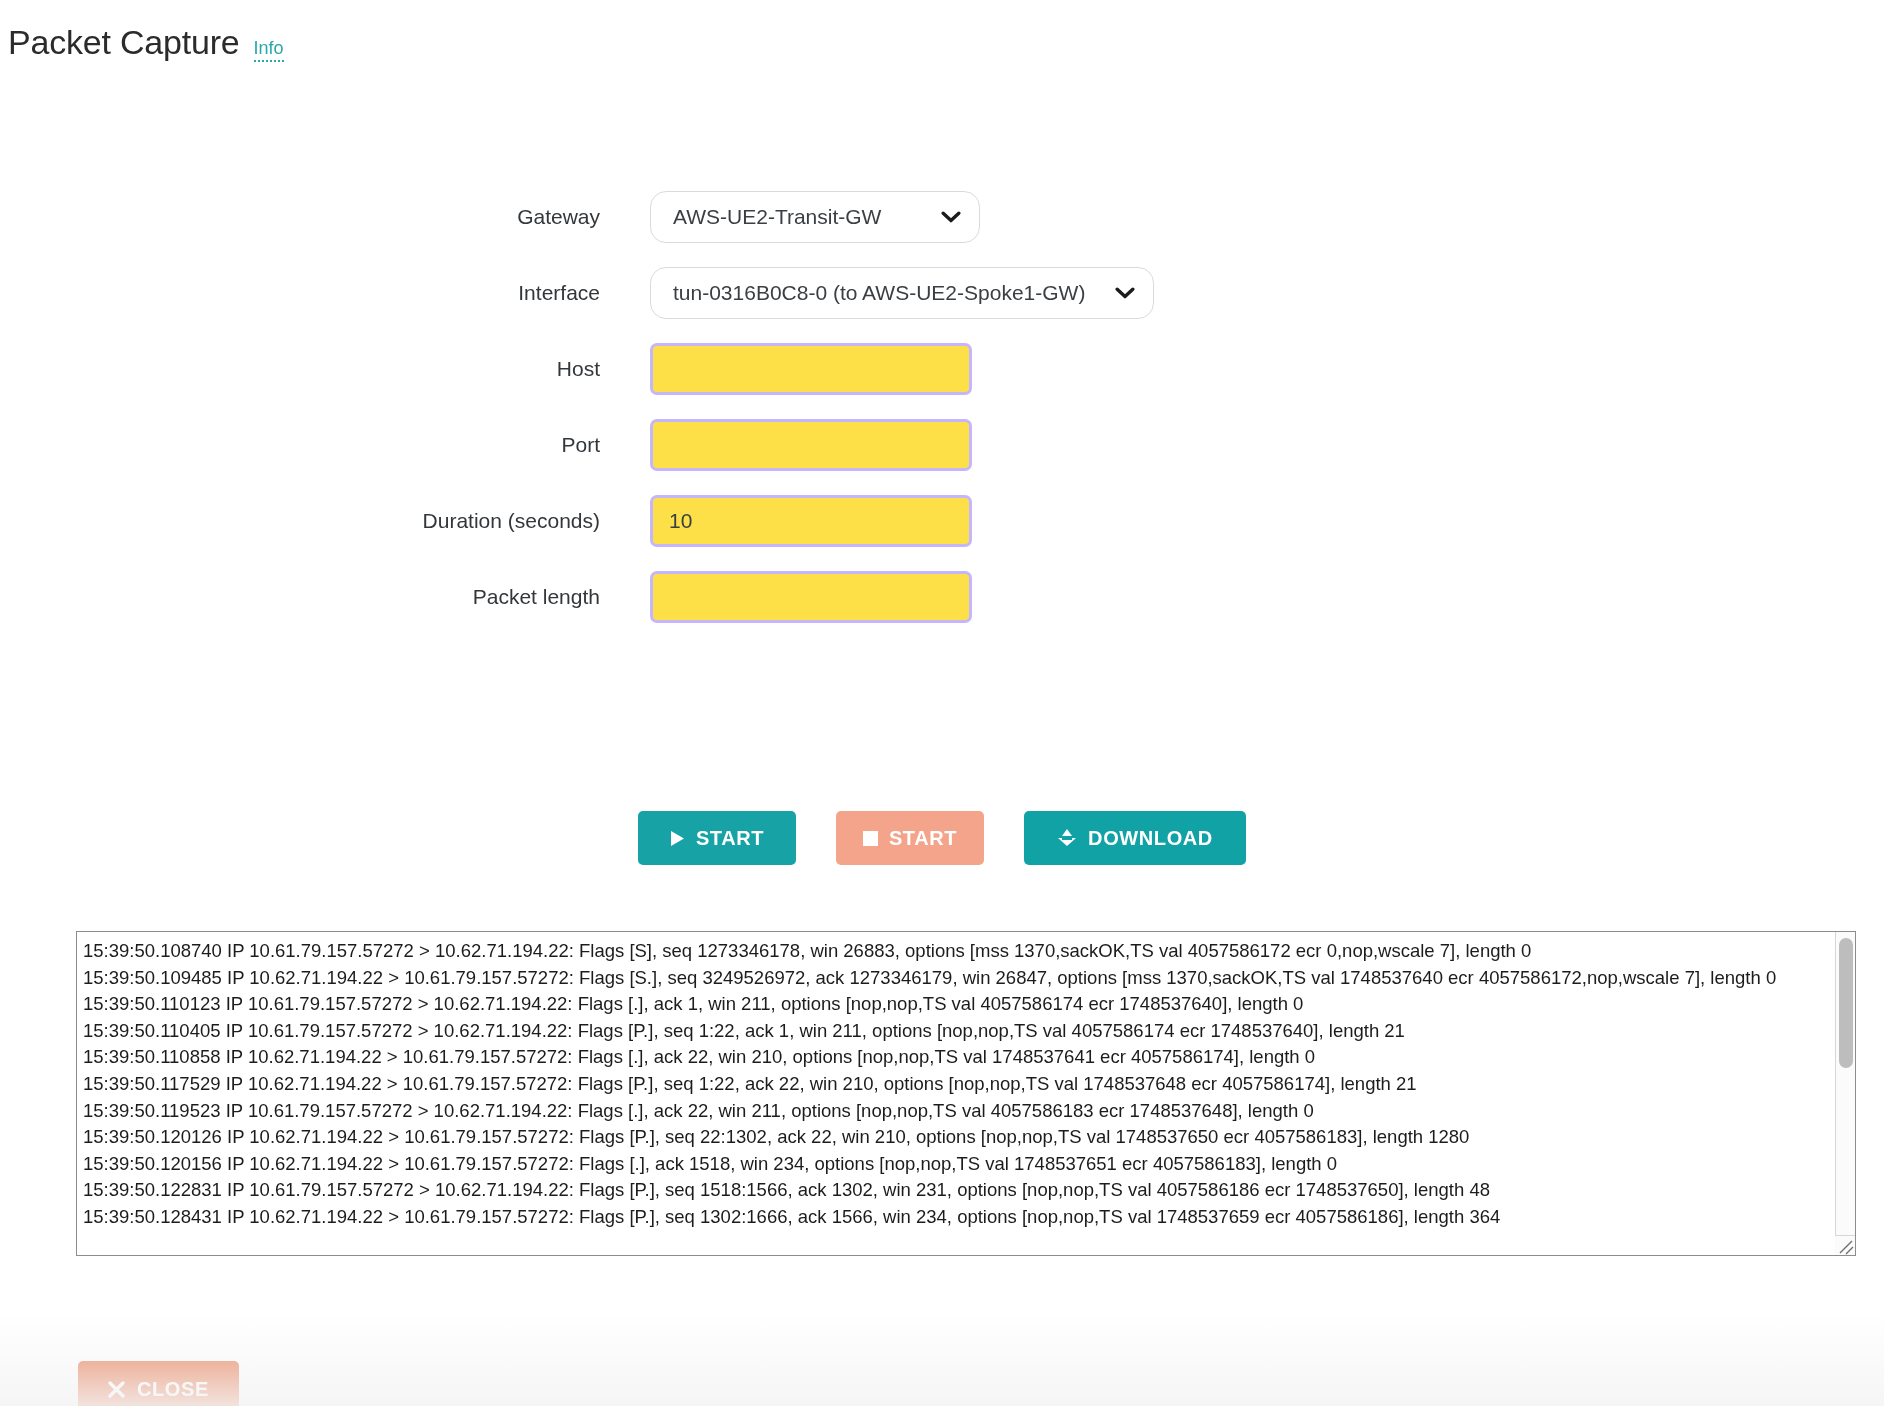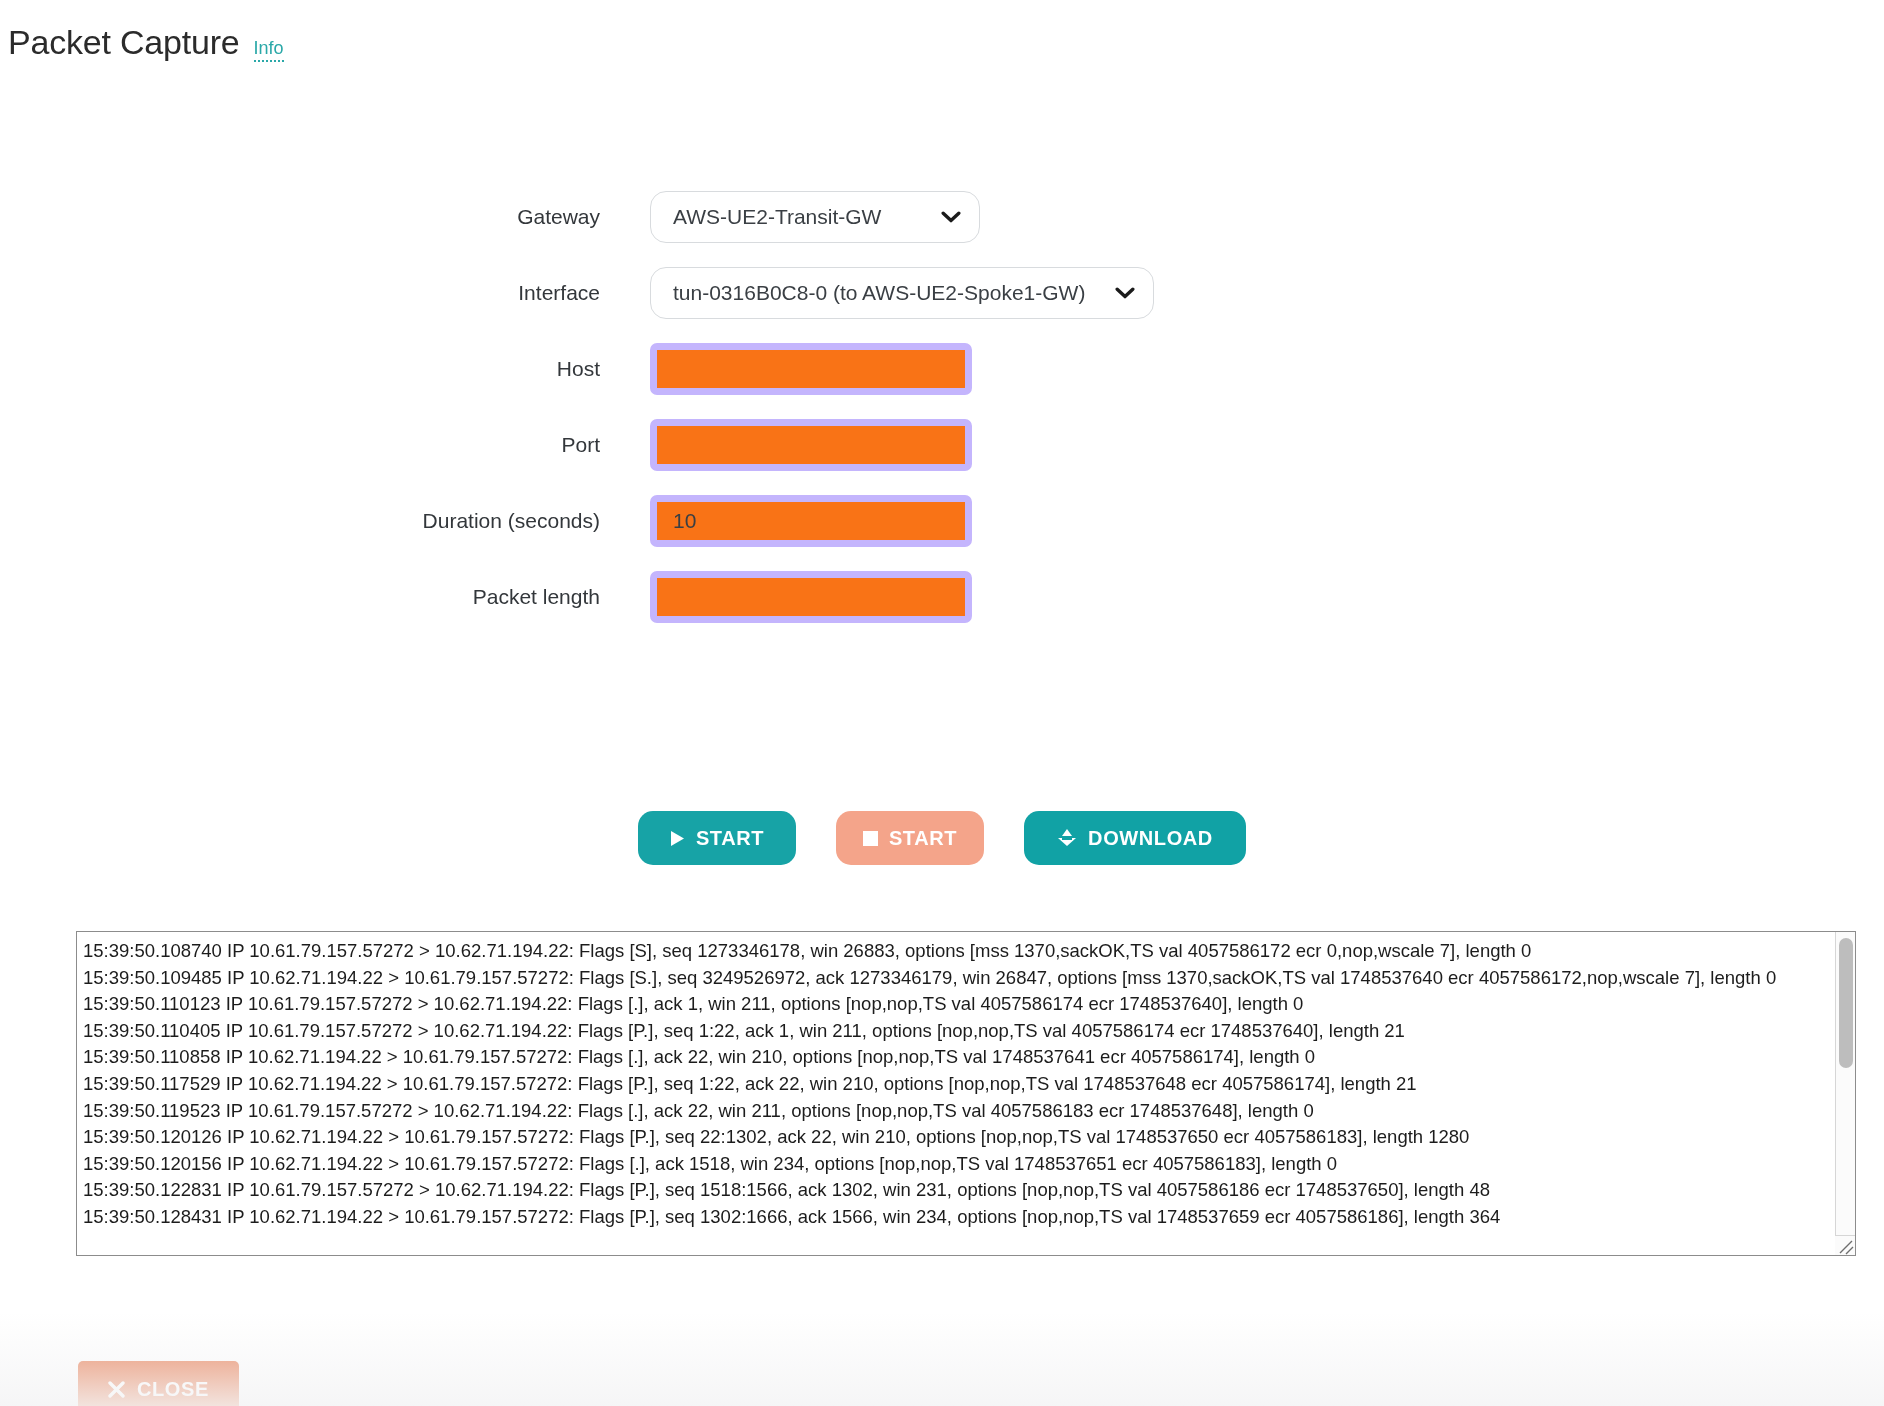--- a/index.html
+++ b/index.html
@@ -88,43 +88,43 @@
     margin-left: 18px;
     display: inline-flex;
     align-items: center;
     flex: none;
   }
   .chevron svg { display: block; }
 
   .text-input {
     width: 322px;
     height: 52px;
-    border: 7px solid #c4b5fd;
+    border: 3px solid #c4b5fd;
     border-radius: 7px;
-    background: #f97316;
+    background: #fde047;
     font-size: 21px;
     color: #3a3f44;
     padding: 0 16px;
     font-family: "Liberation Sans", sans-serif;
     outline: none;
   }
 
   
   .button-bar {
     position: absolute;
     top: 795px;
     left: 0;
     width: 1884px;
     display: flex;
     justify-content: center;
     gap: 40px;
   }
   .btn {
     border: none;
-    border-radius: 15px;
+    border-radius: 5px;
     color: #ffffff;
     font-size: 20px;
     font-weight: 700;
     letter-spacing: 0.6px;
     padding: 0 26px;
     height: 54px;
     display: inline-flex;
     align-items: center;
     justify-content: center;
     gap: 11px;

